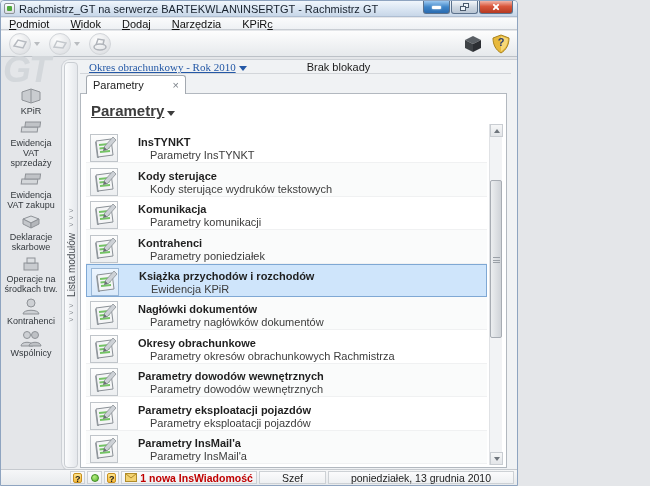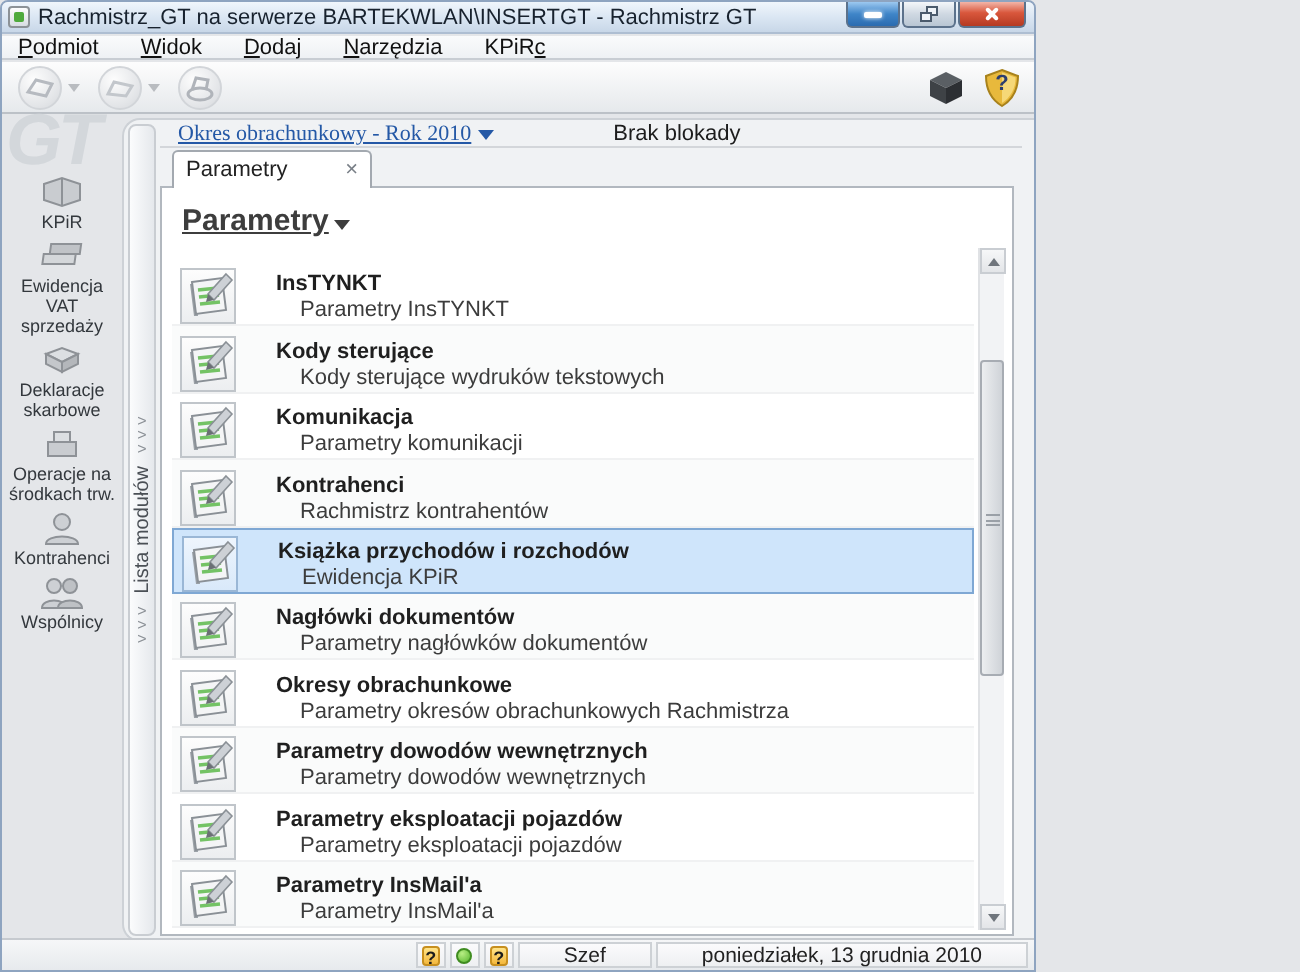--- a/index.html
+++ b/index.html
@@ -181,20 +181,27 @@
       </div>
       <div class="mod-item">
         <svg width="26" height="18" viewBox="0 0 26 18">
             <rect x="5" y="8" width="16" height="5" transform="skewX(-8)" fill="#d4d7da" stroke="#8e9297"></rect>
             <rect x="8" y="3" width="15" height="5" transform="skewX(-8)" fill="#c0c3c7" stroke="#8e9297"></rect>
           </svg>
         <span class="mod-label">Ewidencja VAT sprzedaży</span>
       </div>
       <div class="mod-item">
         <svg width="26" height="18" viewBox="0 0 26 18">
+            <rect x="5" y="8" width="16" height="5" transform="skewX(-8)" fill="#d4d7da" stroke="#8e9297"></rect>
+            <rect x="8" y="3" width="15" height="5" transform="skewX(-8)" fill="#c0c3c7" stroke="#8e9297"></rect>
+          </svg>
+        <span class="mod-label">Ewidencja VAT zakupu</span>
+      </div>
+      <div class="mod-item">
+        <svg width="26" height="18" viewBox="0 0 26 18">
             <path d="M5 6 L13 3 L21 6 L13 10 Z" fill="#dcdfe2" stroke="#8e9297"></path>
             <path d="M5 6 L13 10 L13 15 L5 11 Z" fill="#c4c7cb" stroke="#8e9297"></path>
             <path d="M21 6 L13 10 L13 15 L21 11 Z" fill="#b4b7bb" stroke="#8e9297"></path>
           </svg>
         <span class="mod-label">Deklaracje skarbowe</span>
       </div>
       <div class="mod-item">
         <svg width="26" height="18" viewBox="0 0 26 18">
             <rect x="6" y="8" width="14" height="7" fill="#c9ccd0" stroke="#8e9297"></rect>
             <rect x="9" y="3" width="8" height="5" fill="#dcdfe2" stroke="#8e9297"></rect>
@@ -309,21 +316,21 @@
                     <polygon points="5,6 20,4 22,20 7,22" fill="#f4f5f6" stroke="#8a9096" stroke-width="1"></polygon>
                     <line x1="8" y1="10" x2="18" y2="9" stroke="#74c365" stroke-width="1.8"></line>
                     <line x1="8.5" y1="13.5" x2="18.5" y2="12.5" stroke="#74c365" stroke-width="1.8"></line>
                     <line x1="9" y1="17" x2="19" y2="16" stroke="#74c365" stroke-width="1.8"></line>
                     <polygon points="22,2 25,5 16,15 13,12" fill="#cdd1d6" stroke="#8a9096" stroke-width="0.8"></polygon>
                     <polygon points="13,12 16,15 12,16" fill="#6b7075"></polygon>
                   </svg>
                 </span>
               <span class="row-text">
                   <div class="row-title">Kontrahenci</div>
-                  <div class="row-sub">Rachmistrz kontrahentów</div>
+                  <div class="row-sub">Parametry poniedziałek</div>
                 </span>
             </div>
             <div class="row selected">
               <span class="iconbox">
                   <svg width="26" height="26" viewBox="0 0 26 26">
                     <polygon points="4,7 6,23 8,23 6,7" fill="#9aa0a6"></polygon>
                     <polygon points="5,6 20,4 22,20 7,22" fill="#f4f5f6" stroke="#8a9096" stroke-width="1"></polygon>
                     <line x1="8" y1="10" x2="18" y2="9" stroke="#74c365" stroke-width="1.8"></line>
                     <line x1="8.5" y1="13.5" x2="18.5" y2="12.5" stroke="#74c365" stroke-width="1.8"></line>
                     <line x1="9" y1="17" x2="19" y2="16" stroke="#74c365" stroke-width="1.8"></line>
@@ -460,17 +467,24 @@
     <span class="sb-spacer"></span>
     <span class="seg seg-icon">
         <span class="q-glyph">?</span>
       </span>
     <span class="seg seg-icon">
         <span class="green-dot"></span>
       </span>
     <span class="seg seg-icon">
         <span class="q-glyph">?</span>
       </span>
+    <span class="seg">
+      <svg width="12" height="9" viewBox="0 0 12 9">
+          <rect x="0.5" y="0.5" width="11" height="8" fill="#f3d271" stroke="#b08c2a"></rect>
+          <path d="M0.5 0.5 L6 5 L11.5 0.5" fill="none" stroke="#b08c2a"></path>
+        </svg>
+      <span class="msg-text">1 nowa InsWiadomość</span>
+    </span>
     <span class="seg seg-user">Szef</span>
     <span class="seg seg-date">poniedziałek, 13 grudnia 2010</span>
   </div>
 
 </div>
 
 </body></html>

